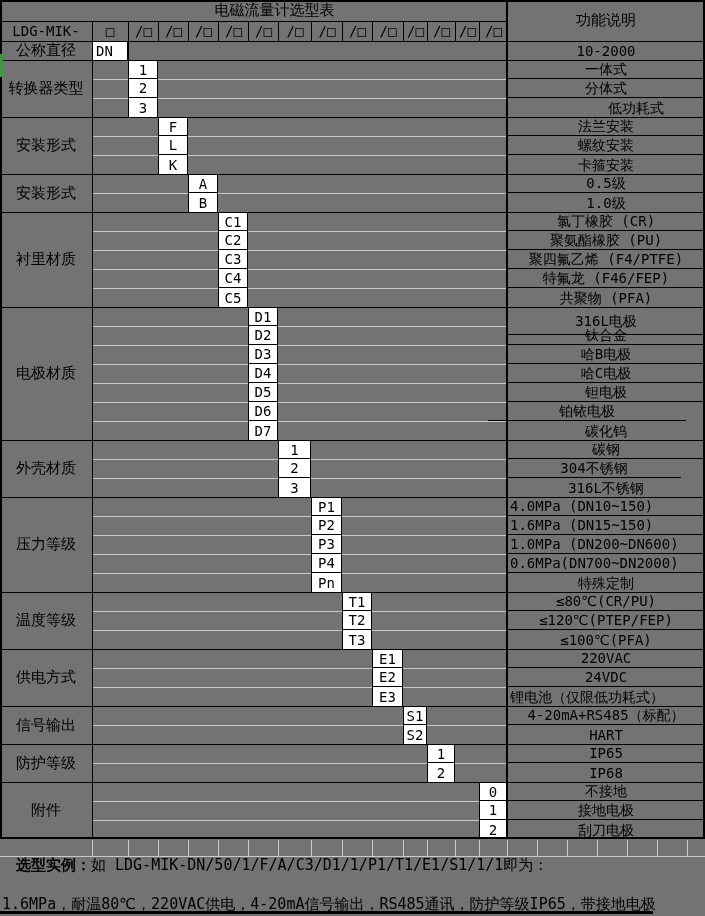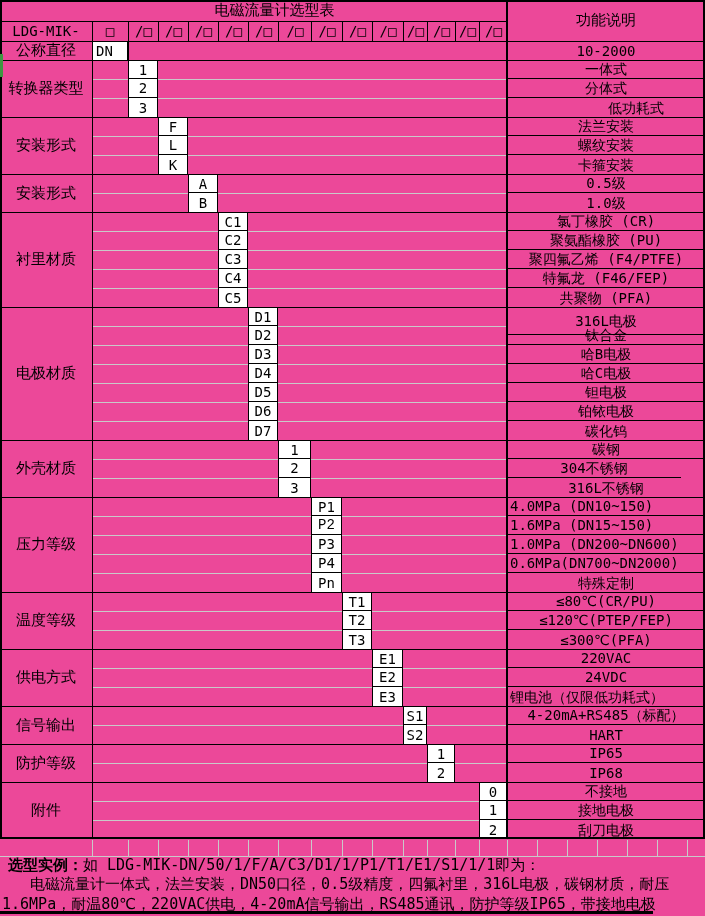--- a/index.html
+++ b/index.html
@@ -1,17 +1,17 @@
 <!DOCTYPE html>
 <html><head>
 <meta charset="utf-8">
 <style>
   html,body{margin:0;padding:0;background:#ffffff;}
   #screen{
-    position:relative;width:705px;height:916px;background:#ec4899;color:#000;
+    position:relative;width:705px;height:916px;background:#737373;color:#000;
     font-family:"DejaVu Sans Mono","DejaVu Sans","Liberation Sans",sans-serif;
     overflow:hidden;
   }
   .cell{
     position:absolute;display:flex;align-items:center;justify-content:center;
     font-size:14px;line-height:1;white-space:nowrap;overflow:hidden;box-sizing:border-box;
   }
   .title-cell{font-size:15px;}
   .func-header{font-size:15px;}
   .label-cell{font-size:15px;}
@@ -118,60 +118,60 @@
       <div class="cell code-cell" style="left: 248px; top: 345px; width: 30px; height: 19px; border-top: none;">D3</div>
       <div class="cell desc-cell" style="left: 507px; top: 345px; width: 198px; height: 19px; border-bottom: 1px solid rgb(0, 0, 0);">哈B电极</div>
       <div class="gline" style="left: 92px; top: 364px; width: 415px; height: 1px;"></div>
       <div class="cell code-cell" style="left: 248px; top: 364px; width: 30px; height: 19px; border-top: none;">D4</div>
       <div class="cell desc-cell" style="left: 507px; top: 364px; width: 198px; height: 19px; border-bottom: 1px solid rgb(0, 0, 0);">哈C电极</div>
       <div class="gline" style="left: 92px; top: 383px; width: 415px; height: 1px;"></div>
       <div class="cell code-cell" style="left: 248px; top: 383px; width: 30px; height: 19px; border-top: none;">D5</div>
       <div class="cell desc-cell" style="left: 507px; top: 383px; width: 198px; height: 19px; border-bottom: 1px solid rgb(0, 0, 0);">钽电极</div>
       <div class="gline" style="left: 92px; top: 402px; width: 415px; height: 1px;"></div>
       <div class="cell code-cell" style="left: 248px; top: 402px; width: 30px; height: 19px; border-top: none;">D6</div>
-      <div class="cell desc-cell" style="left: 507px; top: 402px; width: 198px; height: 19px; border-bottom: 1px solid rgb(0, 0, 0);">铂铱电极</div>
+      <div class="cell desc-cell" style="left: 488px; top: 402px; width: 198px; height: 19px; border-bottom: 1px solid rgb(0, 0, 0);">铂铱电极</div>
       <div class="gline" style="left: 92px; top: 421px; width: 415px; height: 1px;"></div>
       <div class="cell code-cell" style="left: 248px; top: 421px; width: 30px; height: 19px; border-top: none; border-bottom: none;">D7</div>
       <div class="cell desc-cell" style="left: 507px; top: 421px; width: 198px; height: 19px;">碳化钨</div>
       <div class="hline" style="left: 0px; top: 440px; width: 705px; height: 1px;"></div>
       <div class="cell label-cell" style="left: 0px; top: 440px; width: 92px; height: 57px;">外壳材质</div>
       <div class="cell code-cell" style="left: 278px; top: 440px; width: 33px; height: 19px;">1</div>
       <div class="cell desc-cell" style="left: 507px; top: 440px; width: 198px; height: 19px; border-bottom: 1px solid rgb(0, 0, 0);">碳钢</div>
       <div class="gline" style="left: 92px; top: 459px; width: 415px; height: 1px;"></div>
       <div class="cell code-cell" style="left: 278px; top: 459px; width: 33px; height: 19px; border-top: none;">2</div>
       <div class="cell desc-cell" style="left: 507px; top: 459px; width: 174px; height: 19px; border-bottom: 1px solid rgb(0, 0, 0);">304不锈钢</div>
       <div class="gline" style="left: 92px; top: 478px; width: 415px; height: 1px;"></div>
       <div class="cell code-cell" style="left: 278px; top: 478px; width: 33px; height: 19px; border-top: none; border-bottom: none;">3</div>
       <div class="cell desc-cell" style="left: 507px; top: 478px; width: 198px; height: 19px;">316L不锈钢</div>
       <div class="hline" style="left: 0px; top: 497px; width: 705px; height: 1px;"></div>
       <div class="cell label-cell" style="left: 0px; top: 497px; width: 92px; height: 95px;">压力等级</div>
       <div class="cell code-cell" style="left: 311px; top: 497px; width: 31px; height: 19px;">P1</div>
       <div class="cell desc-cell desc-left" style="left: 507px; top: 497px; width: 198px; height: 19px; border-bottom: 1px solid rgb(0, 0, 0);">4.0MPa (DN10~150)</div>
       <div class="gline" style="left: 92px; top: 516px; width: 415px; height: 1px;"></div>
-      <div class="cell code-cell" style="left: 311px; top: 516px; width: 31px; height: 19px; border-top: none; font-family: Liberation Mono, monospace;">P2</div>
+      <div class="cell code-cell" style="left: 311px; top: 516px; width: 31px; height: 19px; border-top: none;">P2</div>
       <div class="cell desc-cell desc-left" style="left: 507px; top: 516px; width: 198px; height: 19px; border-bottom: 1px solid rgb(0, 0, 0);">1.6MPa (DN15~150)</div>
       <div class="gline" style="left: 92px; top: 535px; width: 415px; height: 1px;"></div>
       <div class="cell code-cell" style="left: 311px; top: 535px; width: 31px; height: 19px; border-top: none;">P3</div>
       <div class="cell desc-cell desc-left" style="left: 507px; top: 535px; width: 198px; height: 19px; border-bottom: 1px solid rgb(0, 0, 0);">1.0MPa (DN200~DN600)</div>
       <div class="gline" style="left: 92px; top: 554px; width: 415px; height: 1px;"></div>
       <div class="cell code-cell" style="left: 311px; top: 554px; width: 31px; height: 19px; border-top: none;">P4</div>
       <div class="cell desc-cell desc-left" style="left: 507px; top: 554px; width: 198px; height: 19px; border-bottom: 1px solid rgb(0, 0, 0);">0.6MPa(DN700~DN2000)</div>
       <div class="gline" style="left: 92px; top: 573px; width: 415px; height: 1px;"></div>
       <div class="cell code-cell" style="left: 311px; top: 573px; width: 31px; height: 19px; border-top: none; border-bottom: none;">Pn</div>
       <div class="cell desc-cell" style="left: 507px; top: 573px; width: 198px; height: 19px;">特殊定制</div>
       <div class="hline" style="left: 0px; top: 592px; width: 705px; height: 1px;"></div>
       <div class="cell label-cell" style="left: 0px; top: 592px; width: 92px; height: 57px;">温度等级</div>
       <div class="cell code-cell" style="left: 342px; top: 592px; width: 30px; height: 19px;">T1</div>
       <div class="cell desc-cell" style="left: 507px; top: 592px; width: 198px; height: 19px; border-bottom: 1px solid rgb(0, 0, 0);">≤80℃(CR/PU)</div>
       <div class="gline" style="left: 92px; top: 611px; width: 415px; height: 1px;"></div>
       <div class="cell code-cell" style="left: 342px; top: 611px; width: 30px; height: 19px; border-top: none;">T2</div>
       <div class="cell desc-cell" style="left: 507px; top: 611px; width: 198px; height: 19px; border-bottom: 1px solid rgb(0, 0, 0);">≤120℃(PTEP/FEP)</div>
       <div class="gline" style="left: 92px; top: 630px; width: 415px; height: 1px;"></div>
       <div class="cell code-cell" style="left: 342px; top: 630px; width: 30px; height: 19px; border-top: none; border-bottom: none;">T3</div>
-      <div class="cell desc-cell" style="left: 507px; top: 630px; width: 198px; height: 19px;">≤300℃(PFA)</div>
+      <div class="cell desc-cell" style="left: 507px; top: 630px; width: 198px; height: 19px;">≤100℃(PFA)</div>
       <div class="hline" style="left: 0px; top: 649px; width: 705px; height: 1px;"></div>
       <div class="cell label-cell" style="left: 0px; top: 649px; width: 92px; height: 57px;">供电方式</div>
       <div class="cell code-cell" style="left: 372px; top: 649px; width: 31px; height: 19px;">E1</div>
       <div class="cell desc-cell" style="left: 507px; top: 649px; width: 198px; height: 19px; border-bottom: 1px solid rgb(0, 0, 0);">220VAC</div>
       <div class="gline" style="left: 92px; top: 668px; width: 415px; height: 1px;"></div>
       <div class="cell code-cell" style="left: 372px; top: 668px; width: 31px; height: 19px; border-top: none;">E2</div>
       <div class="cell desc-cell" style="left: 507px; top: 668px; width: 198px; height: 19px; border-bottom: 1px solid rgb(0, 0, 0);">24VDC</div>
       <div class="gline" style="left: 92px; top: 687px; width: 415px; height: 1px;"></div>
       <div class="cell code-cell" style="left: 372px; top: 687px; width: 31px; height: 19px; border-top: none; border-bottom: none;">E3</div>
       <div class="cell desc-cell desc-left" style="left: 507px; top: 687px; width: 198px; height: 19px;">锂电池（仅限低功耗式）</div>
@@ -228,20 +228,19 @@
       <div class="gline" style="left: 567px; top: 840px; width: 1px; height: 16px;"></div>
       <div class="gline" style="left: 597px; top: 840px; width: 1px; height: 16px;"></div>
       <div class="gline" style="left: 627px; top: 840px; width: 1px; height: 16px;"></div>
       <div class="gline" style="left: 657px; top: 840px; width: 1px; height: 16px;"></div>
       <div class="gline" style="left: 687px; top: 840px; width: 1px; height: 16px;"></div>
     </div>
   <div id="strip-bottom-line"></div>
 
   <div id="green-marker" style="background: rgb(62, 150, 65);"></div>
 
-  <div class="example-line" style="left:8px;top:856px;">
+  <div class="example-line" style="left:16px;top:856px;">
     <span class="example-label">选型实例：</span><span>如 LDG-MIK-DN/50/1/F/A/C3/D1/1/P1/T1/E1/S1/1/1即为：</span>
   </div>
-  <div class="example-line" style="left:30px;top:875px;">电磁流量计一体式，法兰安装，DN50口径，0.5级精度，四氟衬里，316L电极，碳钢材质，耐压</div>
   <div class="example-line" style="left:2px;top:895px;">1.6MPa，耐温80℃，220VAC供电，4-20mA信号输出，RS485通讯，防护等级IP65，带接地电极</div>
 
   <div id="bottom-bar"></div>
 </div>
 
 </body></html>

